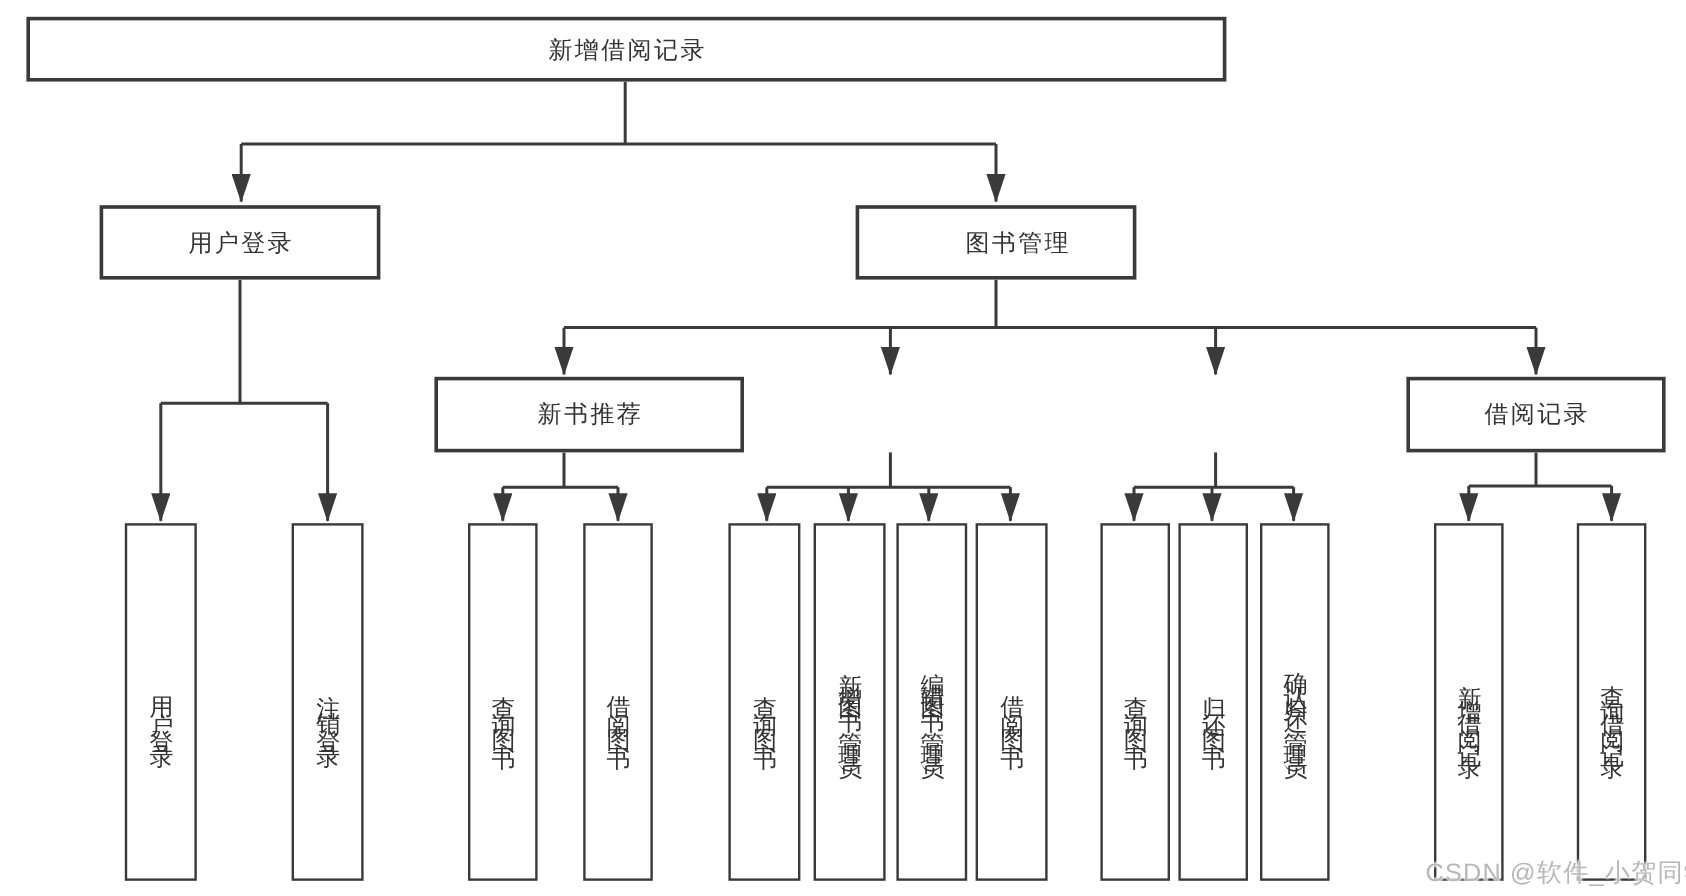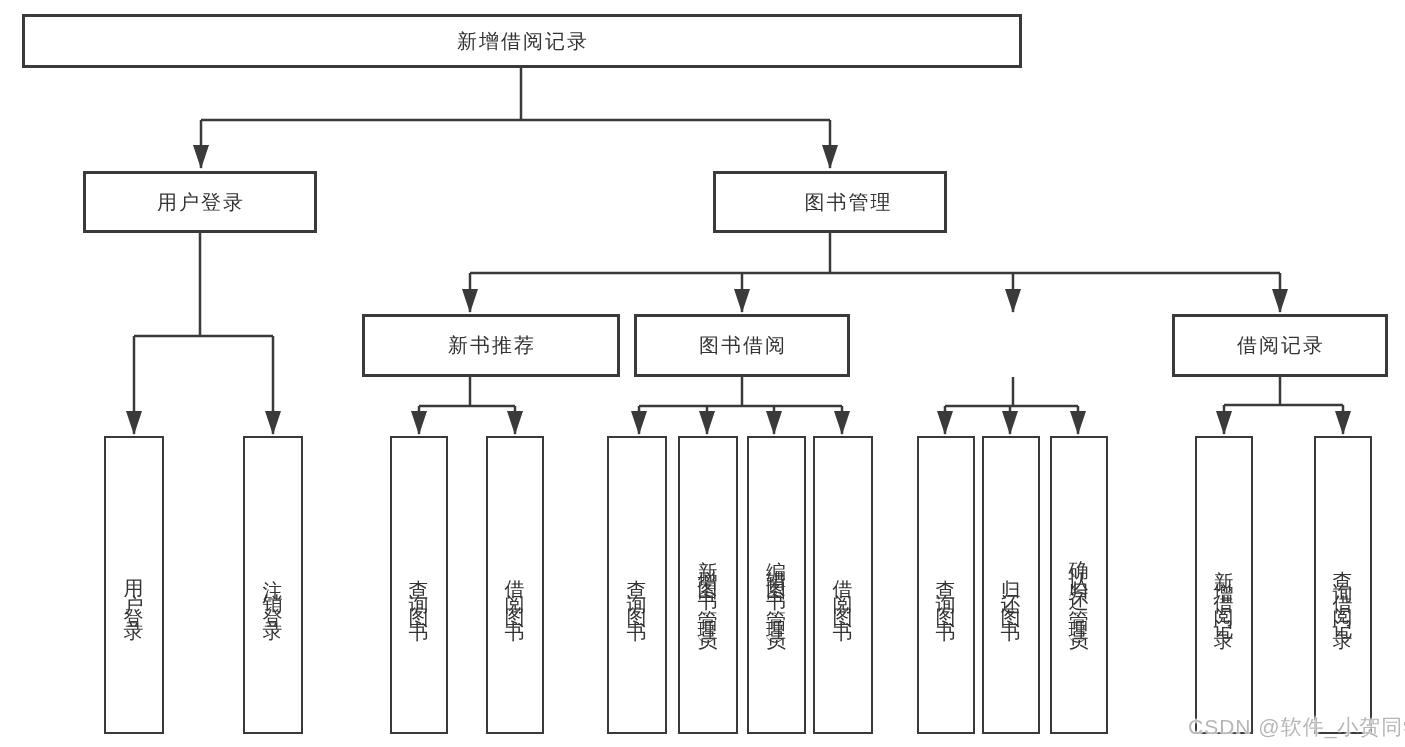--- a/index.html
+++ b/index.html
@@ -94,23 +94,20 @@
   <div class="box" style="left:83px; top:171px; width:234px; height:62px;">
     <span class="hlabel">用户登录</span>
   </div>
   <div class="box" style="left:713px; top:171px; width:234px; height:62px;padding-left:35px;">
     <span class="hlabel">图书管理</span>
   </div>
 
   <div class="box" style="left:362px; top:314px; width:258px; height:63px;">
     <span class="hlabel">新书推荐</span>
   </div>
-  <div class="box" style="left:634px; top:314px; width:216px; height:63px;">
-    <span class="hlabel">图书借阅</span>
-  </div>
   <div class="box" style="left:1172px; top:314px; width:216px; height:63px;">
     <span class="hlabel">借阅记录</span>
   </div>
 
   <div class="box vbox" style="left:104px; top:436px; width:60px; height:298px;">
     <span class="vtext ls-wide">用户登录</span>
   </div>
   <div class="box vbox" style="left:243px; top:436px; width:60px; height:298px;">
     <span class="vtext ls-wide">注销登录</span>
   </div>

